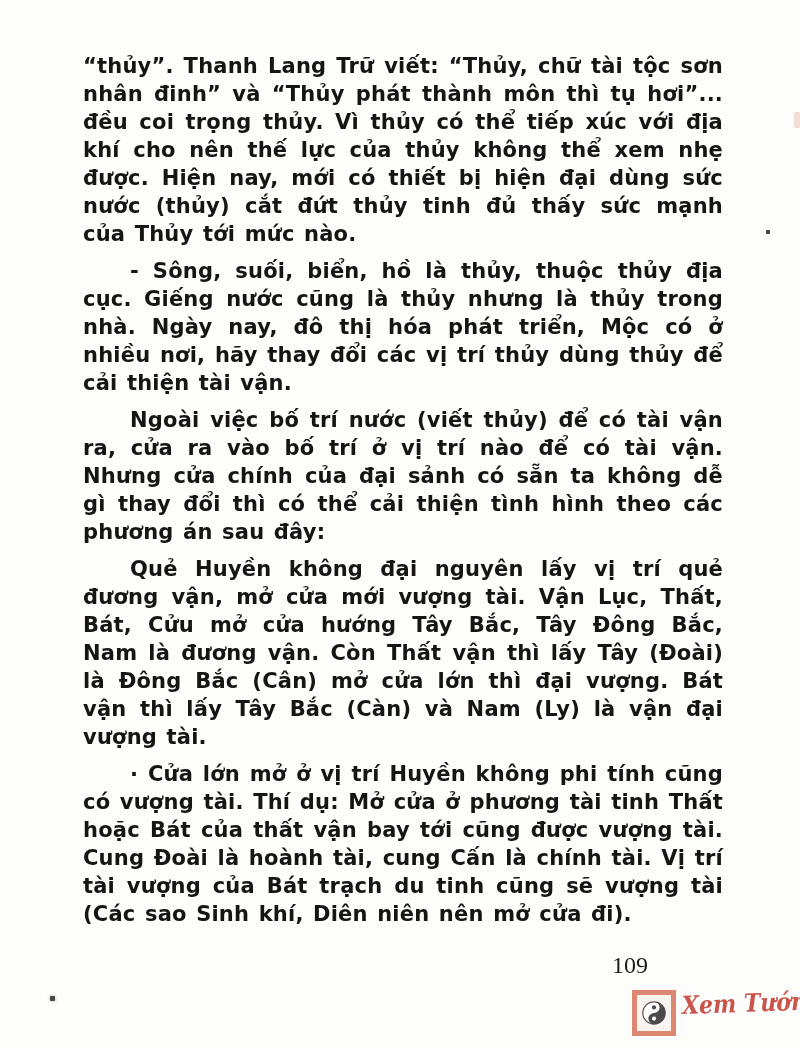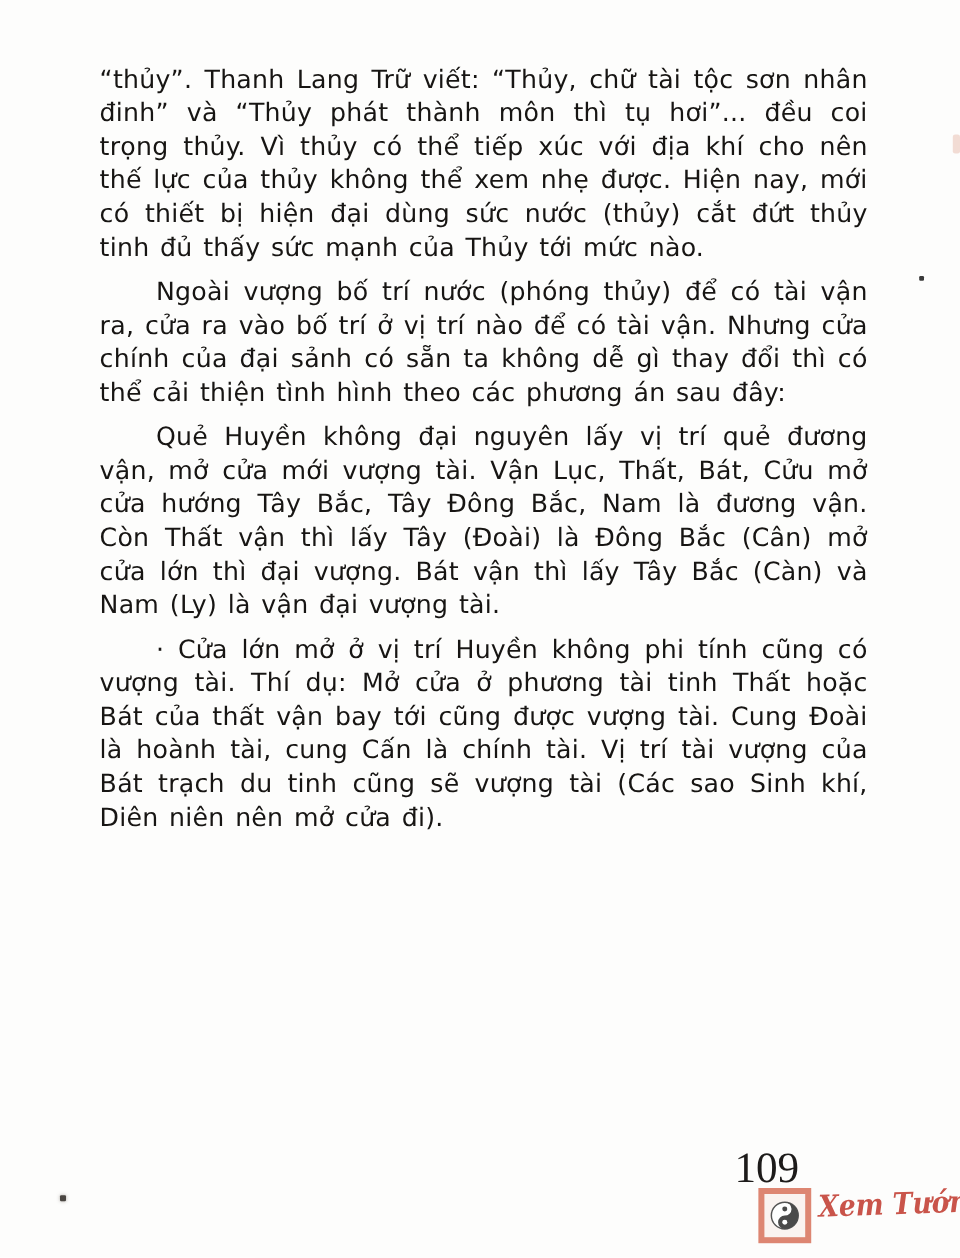--- a/index.html
+++ b/index.html
@@ -18,27 +18,27 @@
     position: absolute;
     left: 83px; top: 52px;
     width: 640px;
     color: #171513;
     font-size: 21px;
     line-height: 28px;
     text-align: justify;
     word-spacing: 2px;
     letter-spacing: 0.2px;
   }
-  .text-block p { margin: 0 0 9px 0; }
+  .text-block p { margin: 0 0 9px 0; font-weight: bold; }
   .text-block p.indent { text-indent: 47px; }
   .page-number {
     position: absolute;
     left: 612px; top: 952px;
     font-family: "Liberation Serif", serif;
-    font-size: 36px;
+    font-size: 24px;
     color: #1d1b1a;
   }
   .watermark {
     position: absolute;
     left: 632px; top: 990px;
     display: flex;
     align-items: flex-start;
   }
   .yinyang-frame {
     width: 44px; height: 46px;
@@ -83,21 +83,22 @@
     box-shadow: 0 0 3px rgba(90,80,70,0.5);
   }
 </style>
 </head>
 <body>
 
 <div class="page">
 
   <div class="text-block">
     <p>“thủy”. Thanh Lang Trữ viết: “Thủy, chữ tài tộc sơn nhân đinh” và “Thủy phát thành môn thì tụ hơi”... đều coi trọng thủy. Vì thủy có thể tiếp xúc với địa khí cho nên thế lực của thủy không thể xem nhẹ được. Hiện nay, mới có thiết bị hiện đại dùng sức nước (thủy) cắt đứt thủy tinh đủ thấy sức mạnh của Thủy tới mức nào.</p>
-    <p class="indent">Ngoài vượng bố trí nước (phóng thủy) để có tài vận ra, cửa ra vào bố trí ở vị trí nào để có tài vận. Nhưng cửa chính của đại sảnh có sẵn ta không dễ gì thay đổi thì có thể cải thiện tình hình theo các phương án sau đây:</p>
+    <p class="indent">- Sông, suối, biển, hồ là thủy, thuộc thủy địa cục. Giếng nước cũng là thủy nhưng là thủy trong nhà. Ngày nay, đô thị hóa phát triển, Mộc có ở nhiều nơi, hãy thay đổi các vị trí thủy dùng thủy để cải thiện tài vận.</p>
+    <p class="indent">Ngoài việc bố trí nước (viết thủy) để có tài vận ra, cửa ra vào bố trí ở vị trí nào để có tài vận. Nhưng cửa chính của đại sảnh có sẵn ta không dễ gì thay đổi thì có thể cải thiện tình hình theo các phương án sau đây:</p>
     <p class="indent">Quẻ Huyền không đại nguyên lấy vị trí quẻ đương vận, mở cửa mới vượng tài. Vận Lục, Thất, Bát, Cửu mở cửa hướng Tây Bắc, Tây Đông Bắc, Nam là đương vận. Còn Thất vận thì lấy Tây (Đoài) là Đông Bắc (Cân) mở cửa lớn thì đại vượng. Bát vận thì lấy Tây Bắc (Càn) và Nam (Ly) là vận đại vượng tài.</p>
     <p class="indent">· Cửa lớn mở ở vị trí Huyền không phi tính cũng có vượng tài. Thí dụ: Mở cửa ở phương tài tinh Thất hoặc Bát của thất vận bay tới cũng được vượng tài. Cung Đoài là hoành tài, cung Cấn là chính tài. Vị trí tài vượng của Bát trạch du tinh cũng sẽ vượng tài (Các sao Sinh khí, Diên niên nên mở cửa đi).</p>
   </div>
 
   <div class="page-number">109</div>
 
   <div class="watermark">
     <div class="yinyang-frame">
       <svg width="32" height="32" viewBox="0 0 40 40" aria-hidden="true">
         <circle cx="20" cy="20" r="14" fill="#ffffff" stroke="#555555" stroke-width="1.5"></circle>

